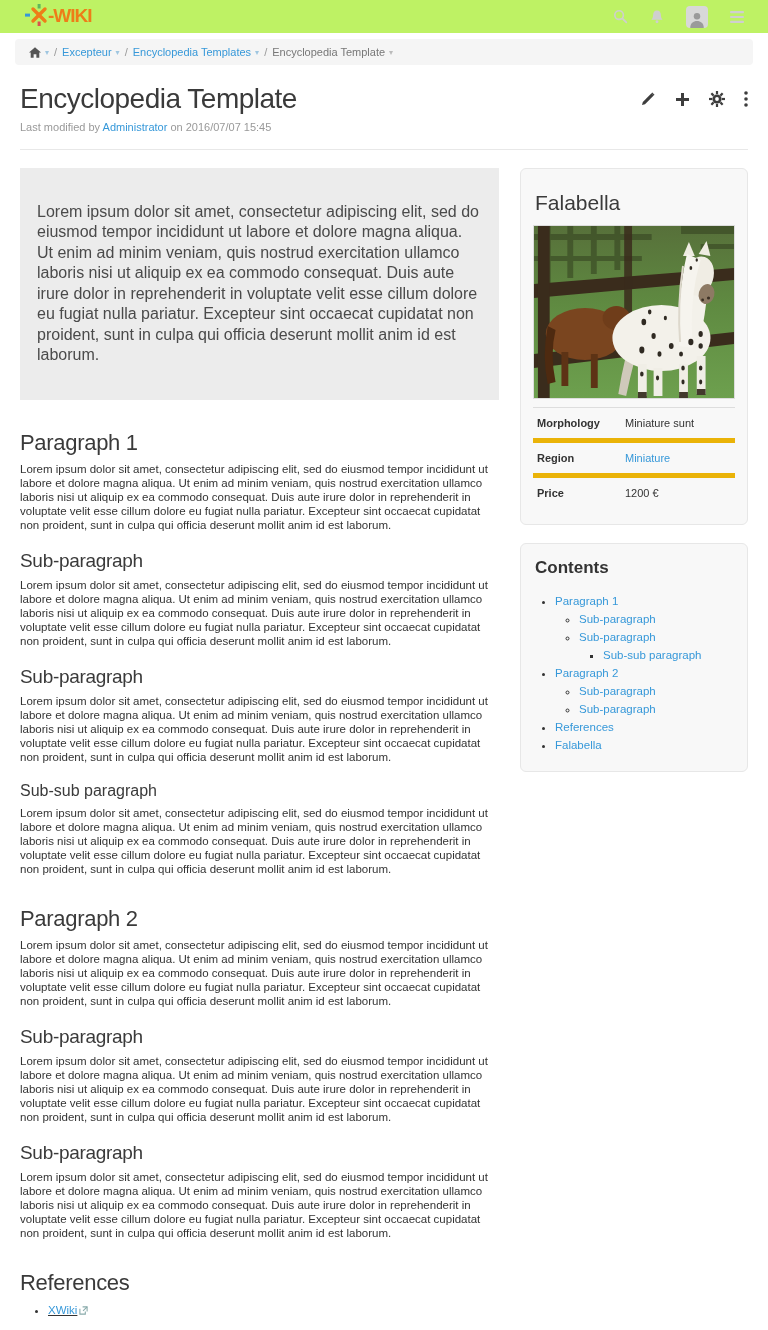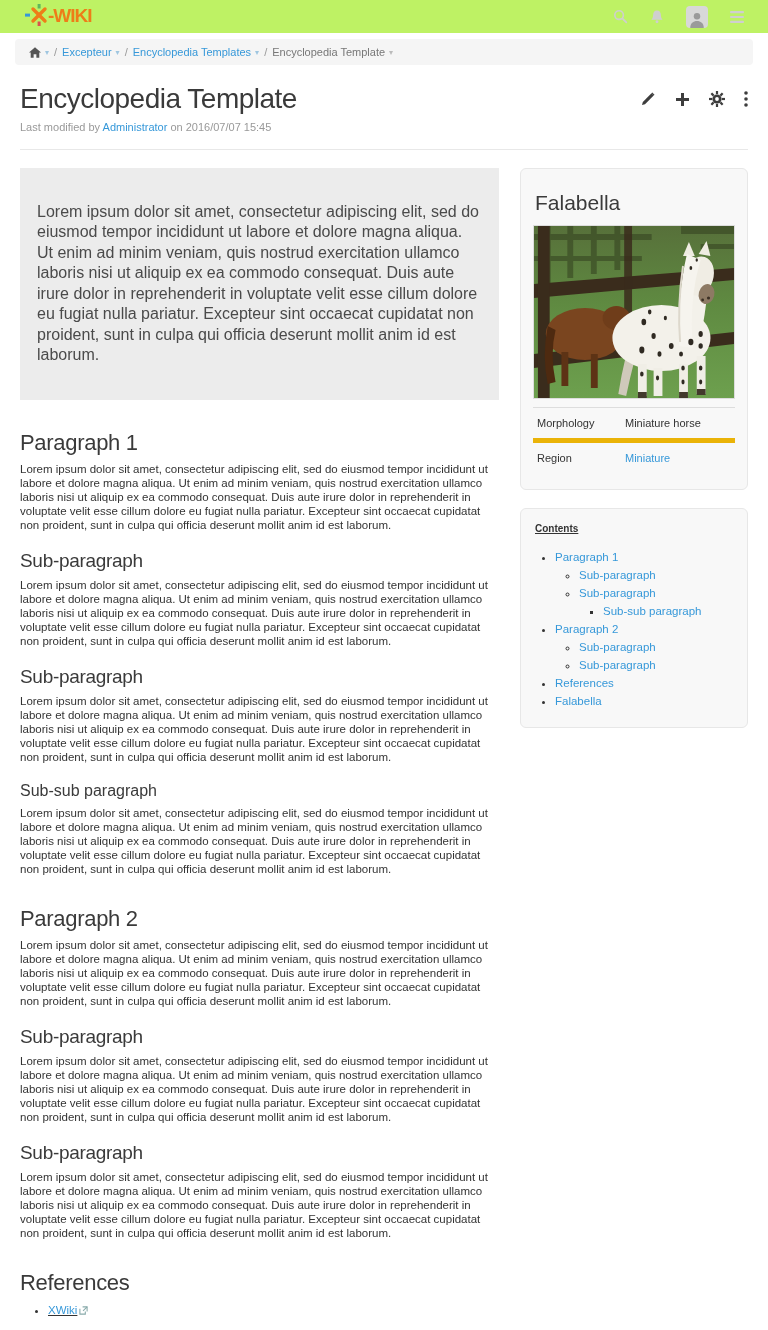--- a/index.html
+++ b/index.html
@@ -65,24 +65,24 @@
   
   .panel {
     background: #f8f8f8; border: 1px solid #e7e7e7; border-radius: 6px;
     padding: 12px 12px 16px; margin-bottom: 18px;
   }
   .panel-title { font-size: 21px; font-weight: 400; color: #3a3a3a; margin: 10px 0 10px 2px; }
   .photo-wrap { width: 100%; border: 1px solid #ddd; background:#fff; line-height:0; }
   .info-table { margin-top: 8px; font-size: 11px; }
   .info-row { display: flex; padding: 9px 4px; border-top: 5px solid #eab308; }
   .info-row:first-child { border-top: none; }
-  .info-label { width: 88px; font-weight: normal; color: #333; flex: none; }
+  .info-label { width: 88px; font-weight: bold; color: #333; flex: none; }
   .info-value { color: #333; }
 
-  .contents-title { font-size: 10px; font-weight: bold; color: #333; margin: 2px 0 16px 2px; text-decoration: underline; }
+  .contents-title { font-size: 17px; font-weight: bold; color: #333; margin: 2px 0 16px 2px; }
   .toc { font-size: 11.5px; line-height: 1.3; margin-left: 22px; }
   .toc ul { margin-left: 24px; }
   .toc li { margin: 3px 0; color: #333; }
   .toc > li { list-style-type: disc; }
   .toc ul > li { list-style-type: circle; }
   .toc ul ul > li { list-style-type: square; }
 </style>
 </head>
 <body>
 
@@ -336,25 +336,29 @@
                 <ellipse cx="170" cy="156" rx="1.6" ry="2.4"></ellipse>
                   <ellipse cx="160" cy="42" rx="1.4" ry="2"></ellipse>
                 <ellipse cx="166" cy="34" rx="1.2" ry="1.8"></ellipse>
               </g>
             </g>
           </svg>
         </div>
         <div class="info-table">
           <div class="info-row" style="border-top:1px solid #ddd">
             <span class="info-label">Morphology</span>
-            <span class="info-value">Miniature horse</span>
+            <span class="info-value">Miniature sunt</span>
           </div>
           <div class="info-row">
             <span class="info-label">Region</span>
             <span class="info-value"><a>Miniature</a></span>
+          </div>
+          <div class="info-row">
+            <span class="info-label">Price</span>
+            <span class="info-value">1200 €</span>
           </div>
         </div>
       </div>
 
       <div class="panel">
         <div class="contents-title">Contents</div>
         <ul class="toc">
           <li><a>Paragraph 1</a>
             <ul>
               <li><a>Sub-paragraph</a></li>

